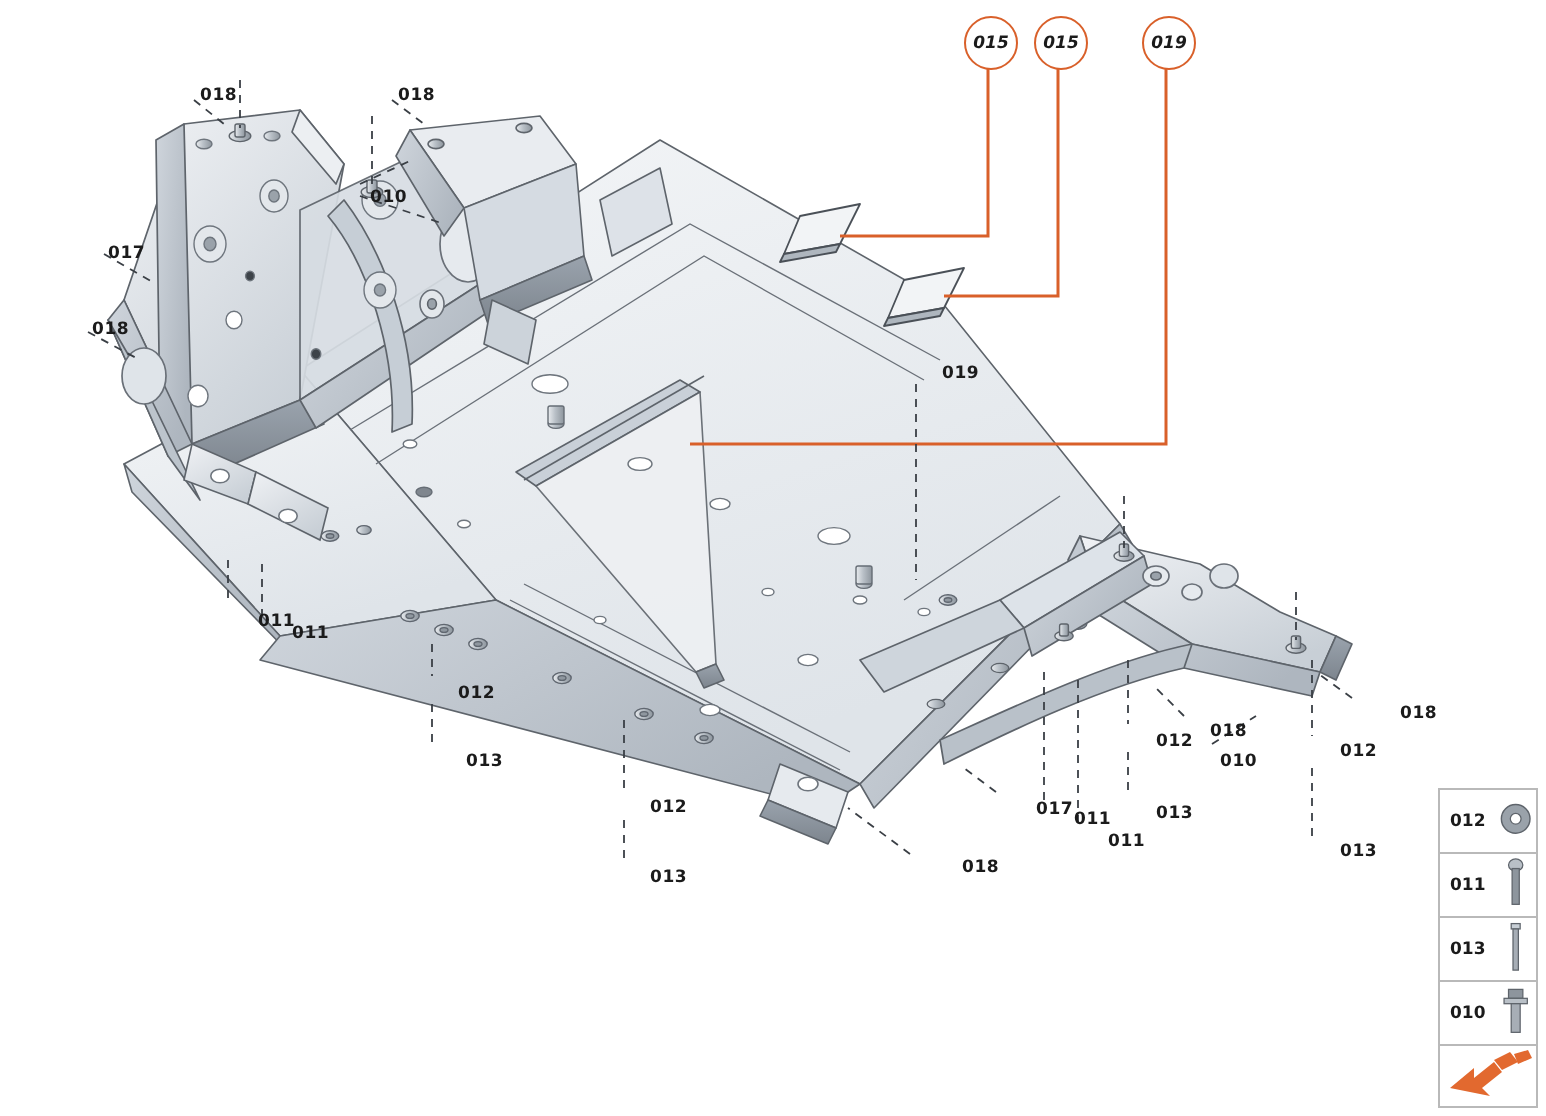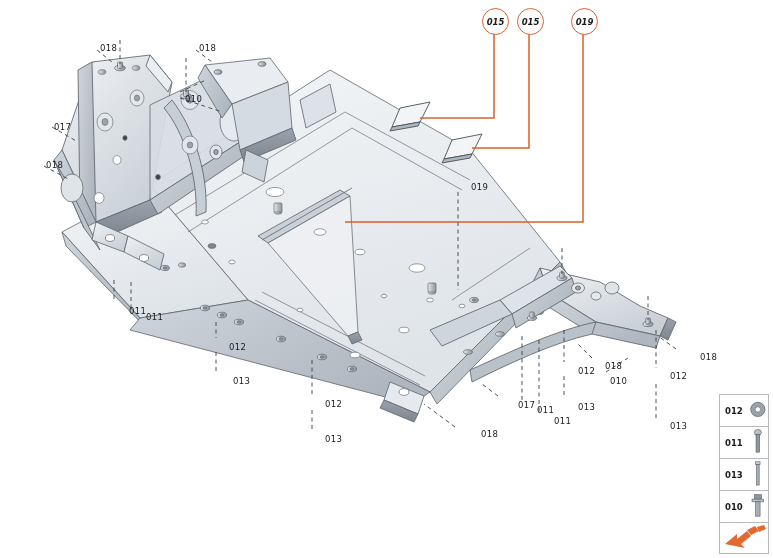--- a/index.html
+++ b/index.html
@@ -1,20 +1,20 @@
 <!DOCTYPE html>
 <html><head>
 <meta charset="utf-8">
 <style>
   html,body{margin:0;padding:0;background:#ffffff;}
   body{width:773px;height:558px;overflow:hidden;
        font-family:"DejaVu Sans","Liberation Sans",sans-serif;}
   #stage{position:relative;width:773px;height:558px;background:#fff;}
   #art{position:absolute;left:0;top:0;width:773px;height:558px;}
-  .lbl{position:absolute;font-size:8.5px;font-weight:normal;color:#1b1b1b;
+  .lbl{position:absolute;font-size:8.5px;font-weight:bold;color:#1b1b1b;
        letter-spacing:.3px;white-space:nowrap;line-height:1;padding-left:22px;}
   .cal{position:absolute;width:25px;height:25px;border:1.6px solid #d9602a;
        border-radius:50%;background:#fff;color:#1b1b1b;font-size:8.5px;
        font-weight:bold;display:flex;align-items:center;justify-content:center;font-style:italic;}
   #legend{position:absolute;left:719px;top:394px;width:50px;height:160px;
           border:1px solid #b9b9b9;background:#fff;box-sizing:border-box;}
   .lgrow{position:relative;height:32px;border-bottom:1px solid #b9b9b9;
          box-sizing:border-box;display:flex;align-items:center;}
   .lgrow:last-child{border-bottom:none;}
   .lgtxt{font-size:8.5px;font-weight:bold;color:#1b1b1b;padding-left:5px;width:26px;}

